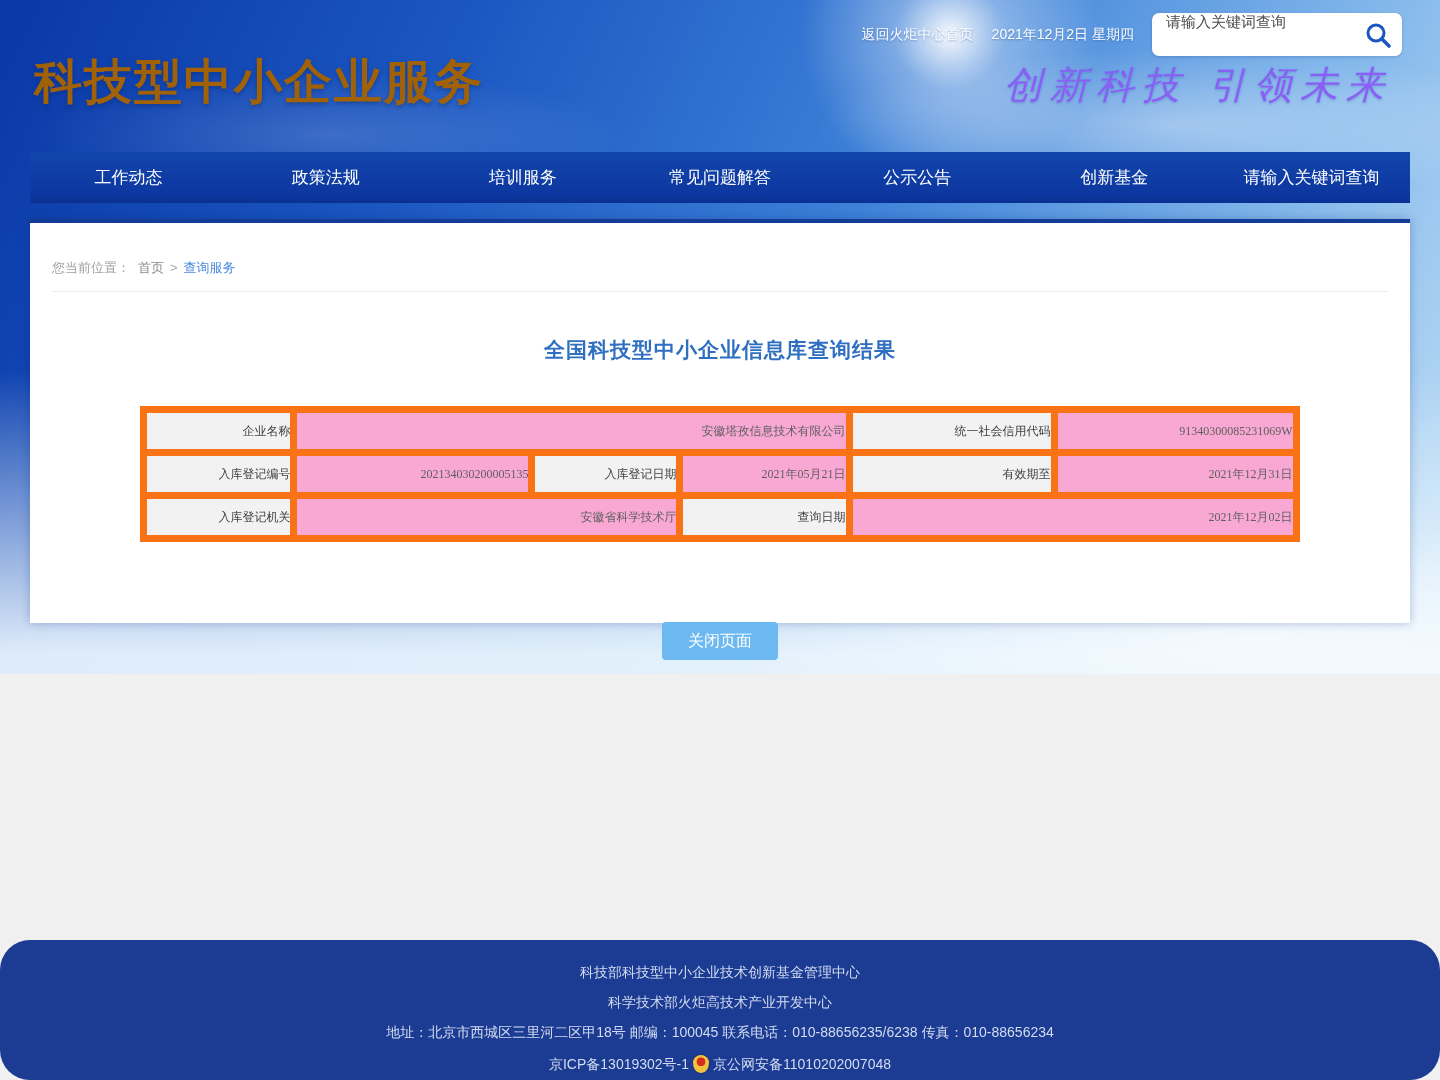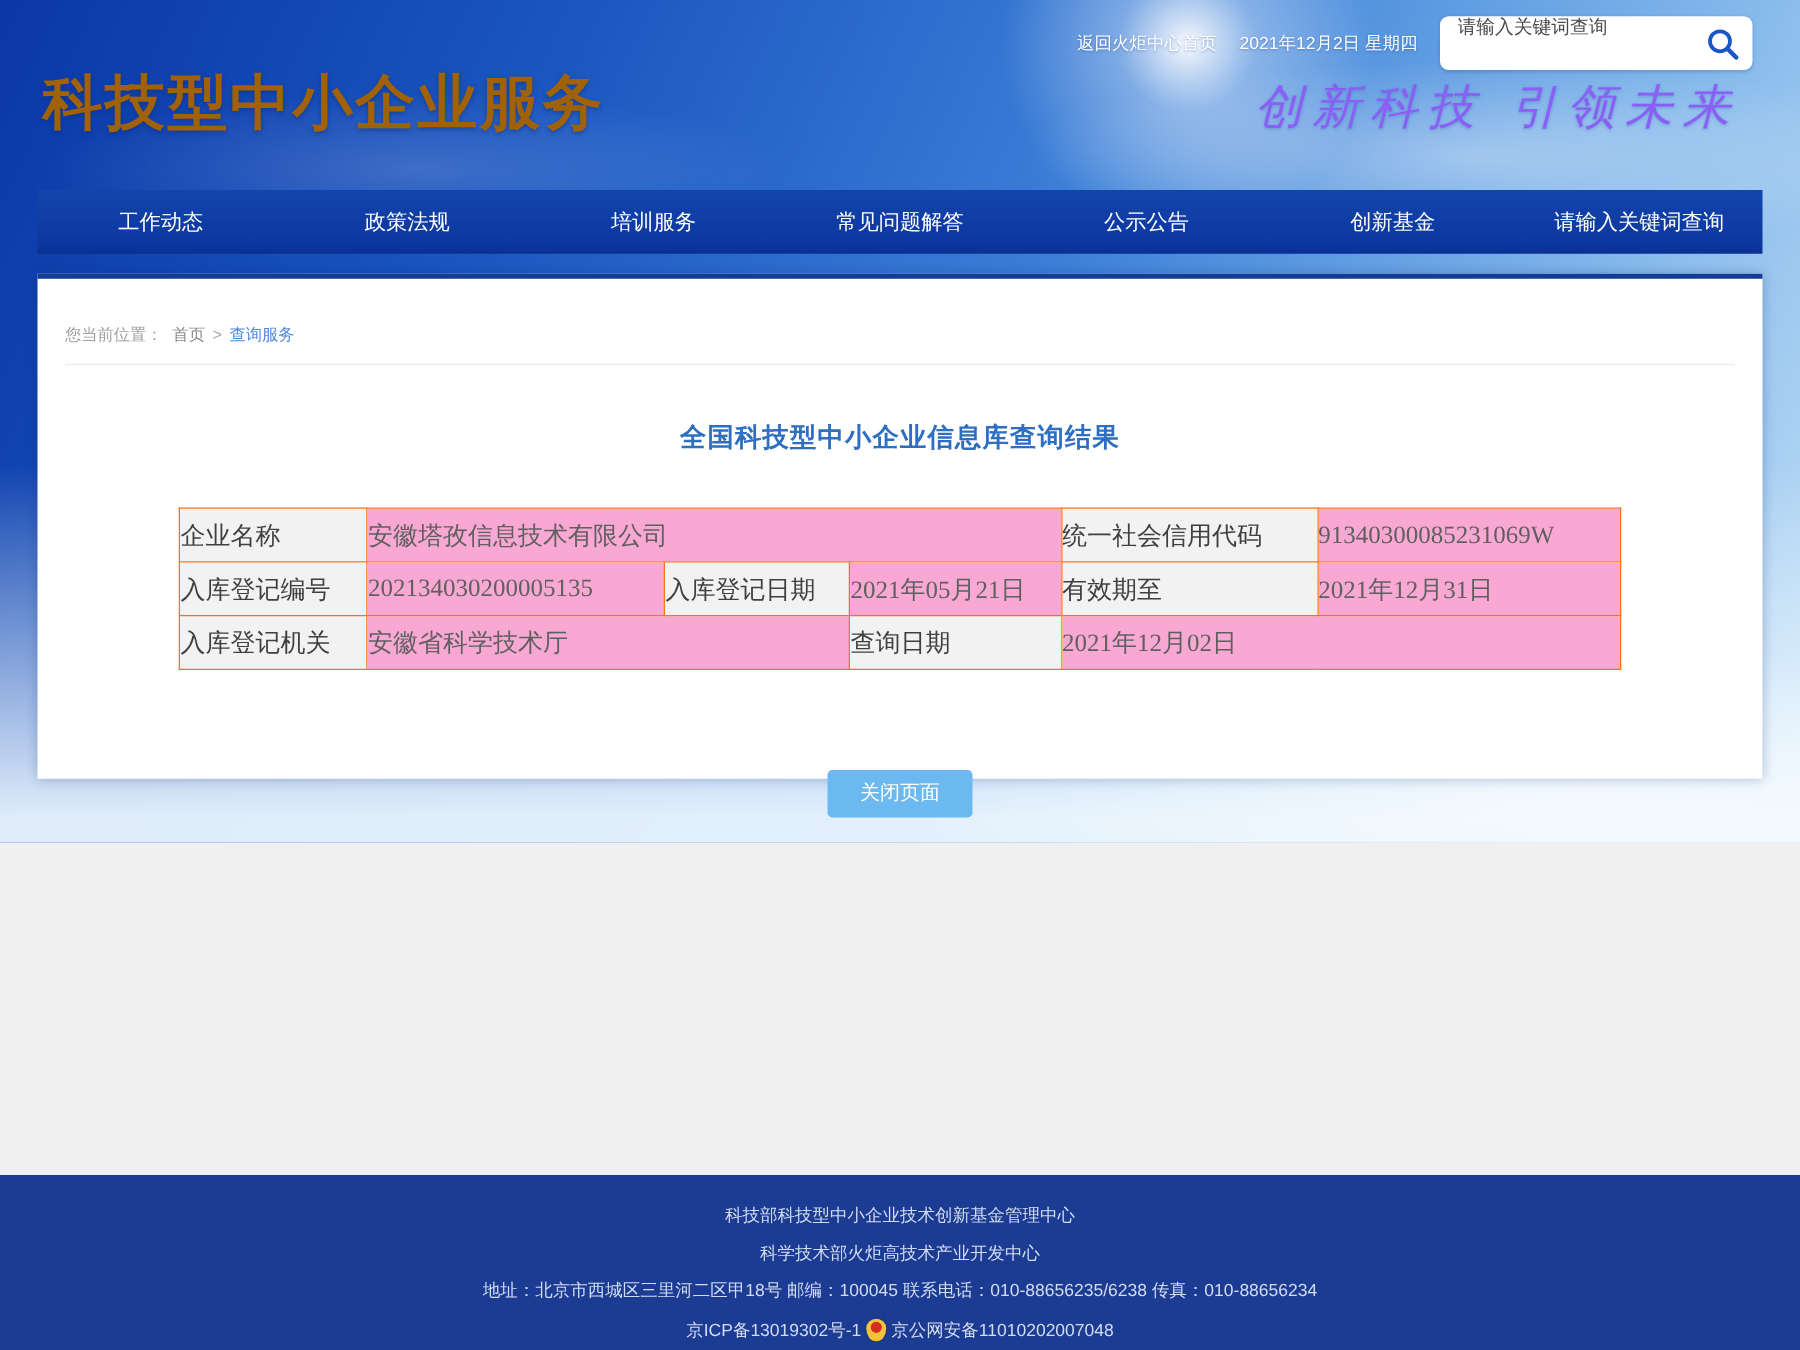--- a/index.html
+++ b/index.html
@@ -68,38 +68,38 @@
   .breadcrumb { padding:36px 22px 0; font-size:13px; color:#a0a0a0; }
   .breadcrumb .bc-home { color:#8a8a8a; cursor:pointer; margin-left:8px; }
   .breadcrumb .bc-sep { color:#a8a8a8; margin:0 6px; }
   .breadcrumb .bc-current { color:#4d88dd; cursor:pointer; }
   .bc-divider { margin:14px 22px 0; border-bottom:1px solid #ebebeb; }
 
   .result-title { margin-top:44px; text-align:center; font-size:21px; font-weight:bold; color:#2f6fc1; letter-spacing:1px; }
 
   table.result { margin:42px auto 0; border-collapse:collapse; table-layout:fixed; width:1152px; }
   table.result td {
-    border:1px solid #f97316; height:43px; text-align:left;
-    font-size:20px; overflow:hidden; white-space:nowrap;
+    border:7px solid #f97316; height:43px; text-align:right;
+    font-size:12px; overflow:hidden; white-space:nowrap;
   }
   td.lbl { background:#f2f2f2; color:#3f3f3f; }
   td.val { background:#f9a8d4; color:#5f5f5f;font-family:Liberation Serif, serif; }
 
   .btn-row { text-align:center; margin-top:80px; }
   .close-btn {
     display:inline-block; width:116px; height:38px; line-height:38px;
     background:#6cb9f1; color:#ffffff; font-size:16px;
     border:none; border-radius:4px; cursor:pointer; text-align:center;
     font-family:"Liberation Sans", sans-serif;
   }
 
   
   .footer {
     position:absolute; left:0; bottom:0; width:1440px; height:140px;
-    background:#1c3b92; color:#d2dcf2; text-align:center; font-size:14px;
+    background:#1c3b92; color:#d2dcf2; text-align:center; font-size:14px;border-radius:30px;
   }
   .footer .f-line { margin-top:16px; line-height:14px; }
   .footer .f-line:first-child { margin-top:25px; }
   .badge-icon {
     display:inline-block; width:16px; height:18px; margin:0 4px; vertical-align:-4px;
     background:radial-gradient(circle at 50% 38%, #d62c1f 0%, #d62c1f 30%, #f2c23c 34%, #f2c23c 72%, #c78f22 100%);
     border-radius:50% 50% 46% 46% / 42% 42% 58% 58%;
     box-shadow:0 0 2px rgba(0,0,0,0.35);
   }
 </style>

